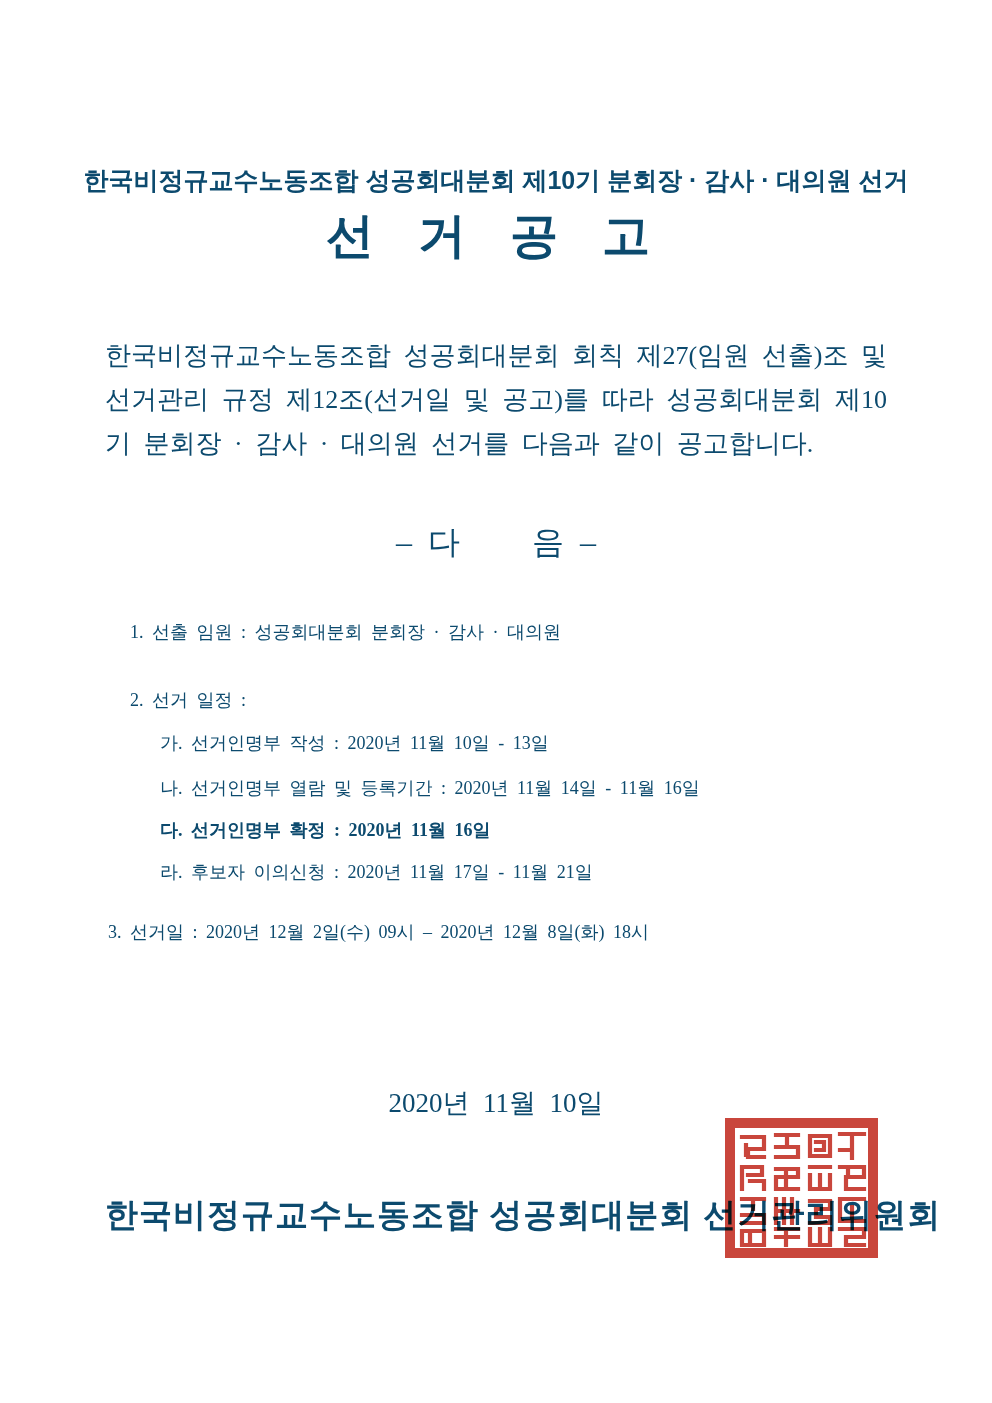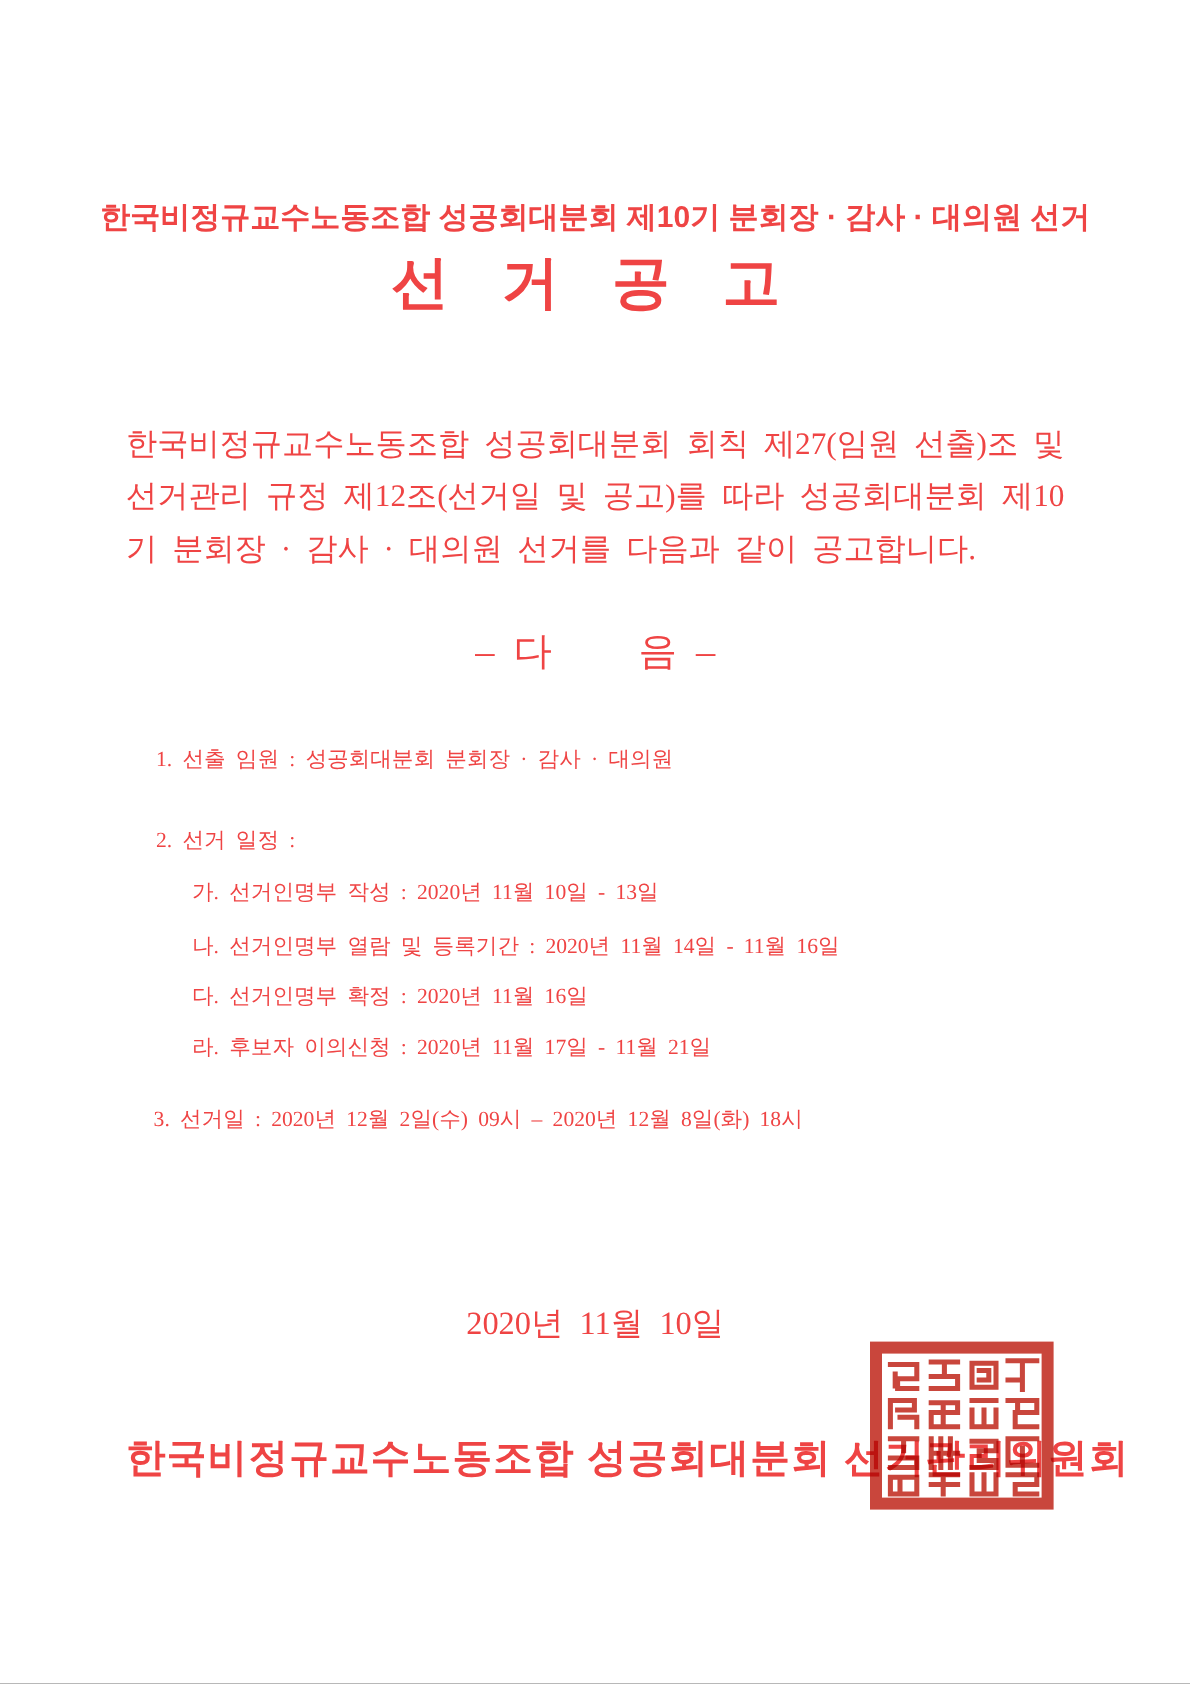--- a/index.html
+++ b/index.html
@@ -3,21 +3,21 @@
 <meta charset="utf-8">
 <style>
   * { margin: 0; padding: 0; box-sizing: border-box; }
   html, body { background: #888; }
   .page {
     position: relative;
     width: 992px;
     height: 1403px;
     margin: 0 auto;
     background: #ffffff;
-    color: #ef4444;
+    color: #0c4a6e;
     overflow: hidden;
     font-family: "Liberation Serif", "DejaVu Serif", serif;
   }
   .header-line {
     position: absolute;
     top: 164px; left: 0; right: 0;
     text-align: center;
     font-family: "Liberation Sans", "DejaVu Sans", sans-serif;
     font-weight: 800;
     font-size: 25px;
@@ -35,42 +35,41 @@
     white-space: pre;
   }
   .intro {
     position: absolute;
     top: 334px; left: 105px;
     width: 782px;
     font-size: 26px;
     line-height: 44px;
     text-align: justify;
     word-spacing: 6px;
-    margin-top: 14px;
   }
   .divider-line {
     position: absolute;
     top: 521px; left: 0; right: 0;
     text-align: center;
     font-size: 32px;
     white-space: pre;
   }
   .list-item {
     position: absolute;
     font-size: 18px;
     white-space: pre;
     word-spacing: 4px;
   }
   .item1 { top: 620px; left: 130px; }
   .item2 { top: 688px; left: 130px; }
   .sub-ga { top: 731px; left: 160px; }
   .sub-na { top: 776px; left: 160px; }
-  .sub-da { top: 818px; left: 160px; }
+  .sub-da { top: 818px; left: 160px; font-weight: bold; }
   .sub-ra { top: 860px; left: 160px; }
-  .item3 { top: 920px; left: 128px; }
+  .item3 { top: 920px; left: 108px; }
   .date-line {
     position: absolute;
     top: 1085px; left: 0; right: 0;
     text-align: center;
     font-size: 27px;
     white-space: pre;
   }
   .footer-line {
     position: absolute;
     top: 1193px; left: 105px;

